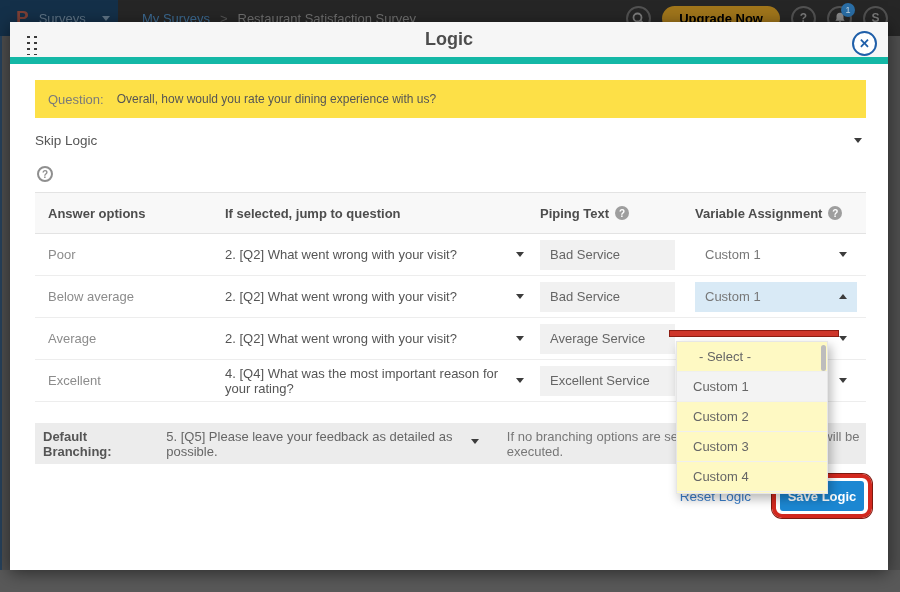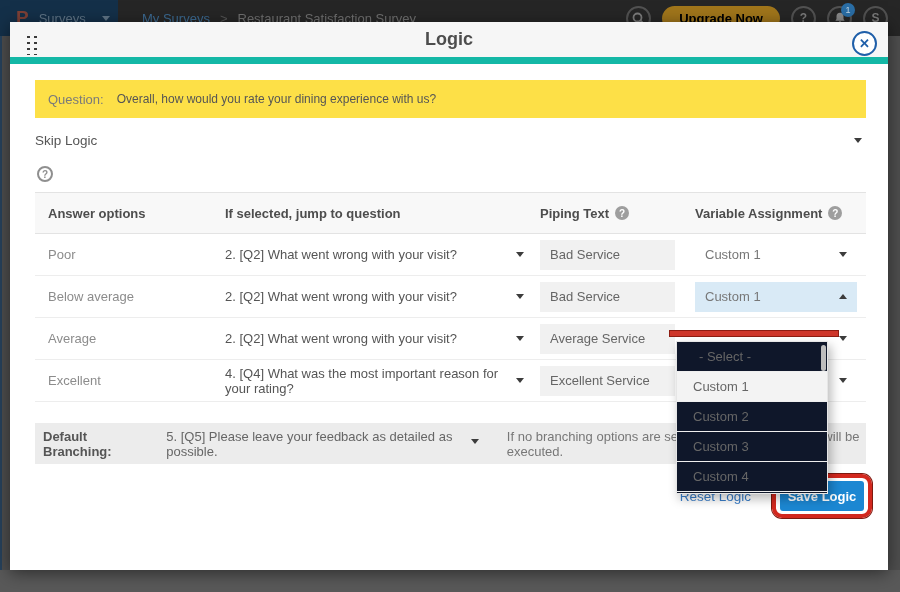--- a/index.html
+++ b/index.html
@@ -57,21 +57,21 @@
   .cell-answer { padding-left:13px; color:#8c8c8c; }
   .cell-jump { display:flex; justify-content:space-between; align-items:center; padding-right:16px; color:#555; cursor:pointer; }
   .cell-jump .caret-down { color:#3c3c3c; }
   .pip-box { width:135px; height:30px; background:#f1f1f1; display:flex; align-items:center; padding-left:10px; color:#666; }
   .var-select { width:162px; height:30px; display:flex; align-items:center; justify-content:space-between; padding:0 10px; color:#777; cursor:pointer; }
   .var-select .caret-down, .var-select .caret-up { color:#3c3c3c; }
   .var-select.focused { background:#d9eaf6; }
 
   .red-underline { position:absolute; left:659px; top:250px; width:170px; height:7px; background:#ce362a; border:1px solid #8e1d12; z-index:8; }
 
-  .dropdown-panel { position:absolute; left:666px; top:261px; width:152px; height:153px; background:#0f172a; border:1px solid #e6e6e6; box-shadow:3px 5px 10px rgba(0,0,0,.28); z-index:9; }
+  .dropdown-panel { position:absolute; left:666px; top:261px; width:152px; height:153px; background:#fef9c3; border:1px solid #e6e6e6; box-shadow:3px 5px 10px rgba(0,0,0,.28); z-index:9; }
   .dd-item { height:30px; display:flex; align-items:center; padding-left:16px; font-size:13px; color:#666; border-bottom:1px solid #efefef; cursor:pointer; }
   .dd-item:last-child { border-bottom:none; }
   .dd-item.placeholder { padding-left:22px; }
   .dd-item.selected { background:#f3f3f3; }
   .dd-scrollthumb { position:absolute; right:1px; top:3px; width:5px; height:26px; background:#bdbdbd; border-radius:3px; }
 
   .default-bar { margin-top:21px; height:41px; background:#ececec; display:flex; align-items:center; font-size:13px; }
   .db-label { color:#555; font-weight:bold; margin:0 22px 0 8px; }
   .db-select { display:flex; align-items:center; gap:10px; color:#666; cursor:pointer; }
   .db-select .caret-down { color:#3c3c3c; margin-top:-4px; }

